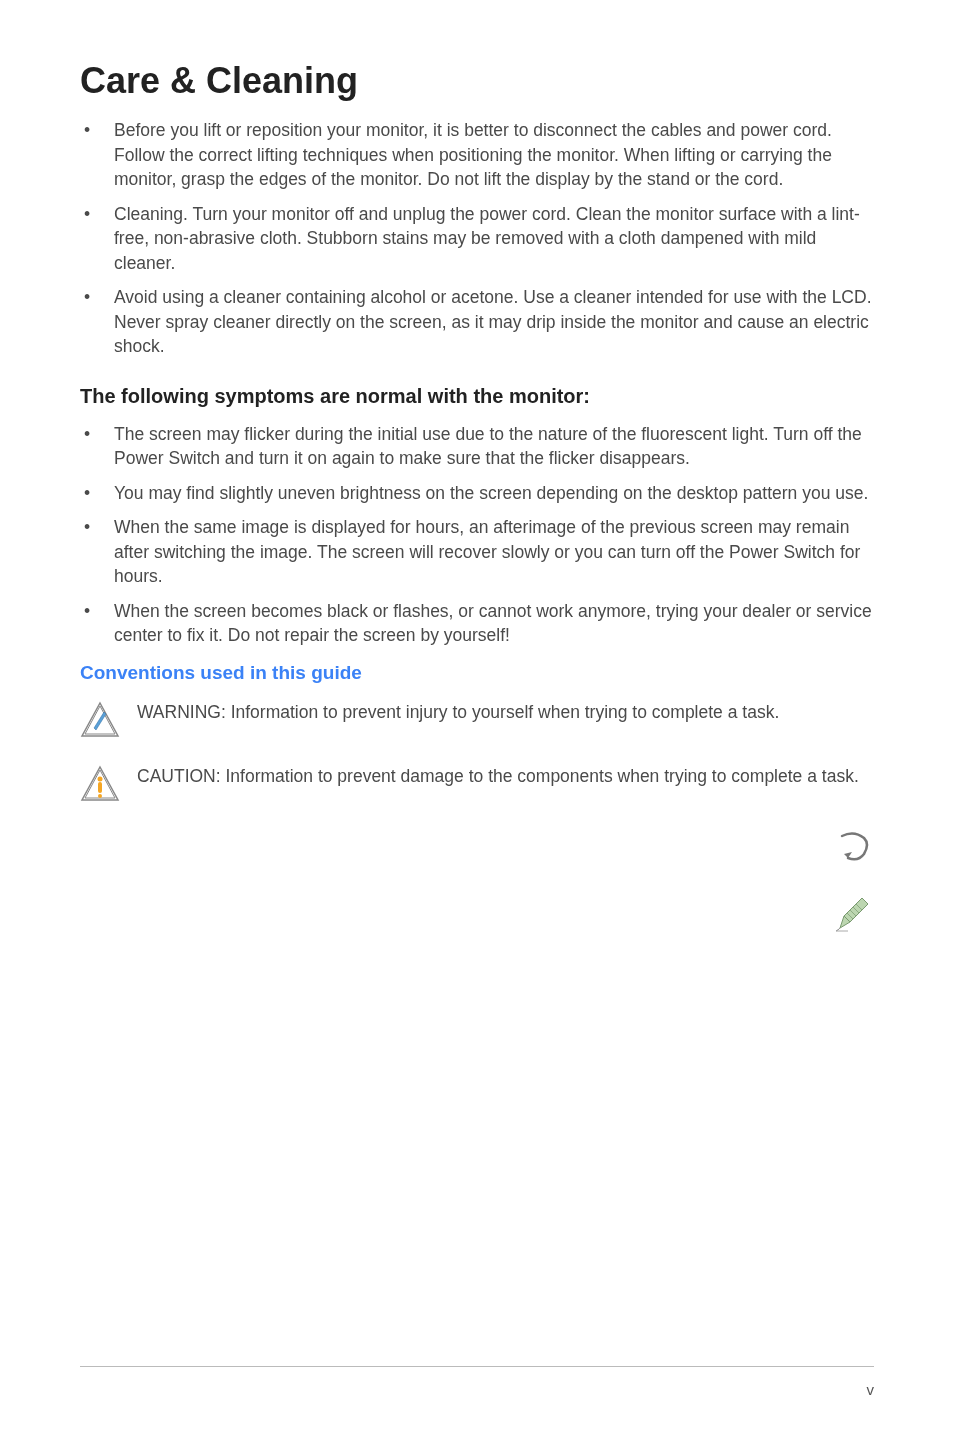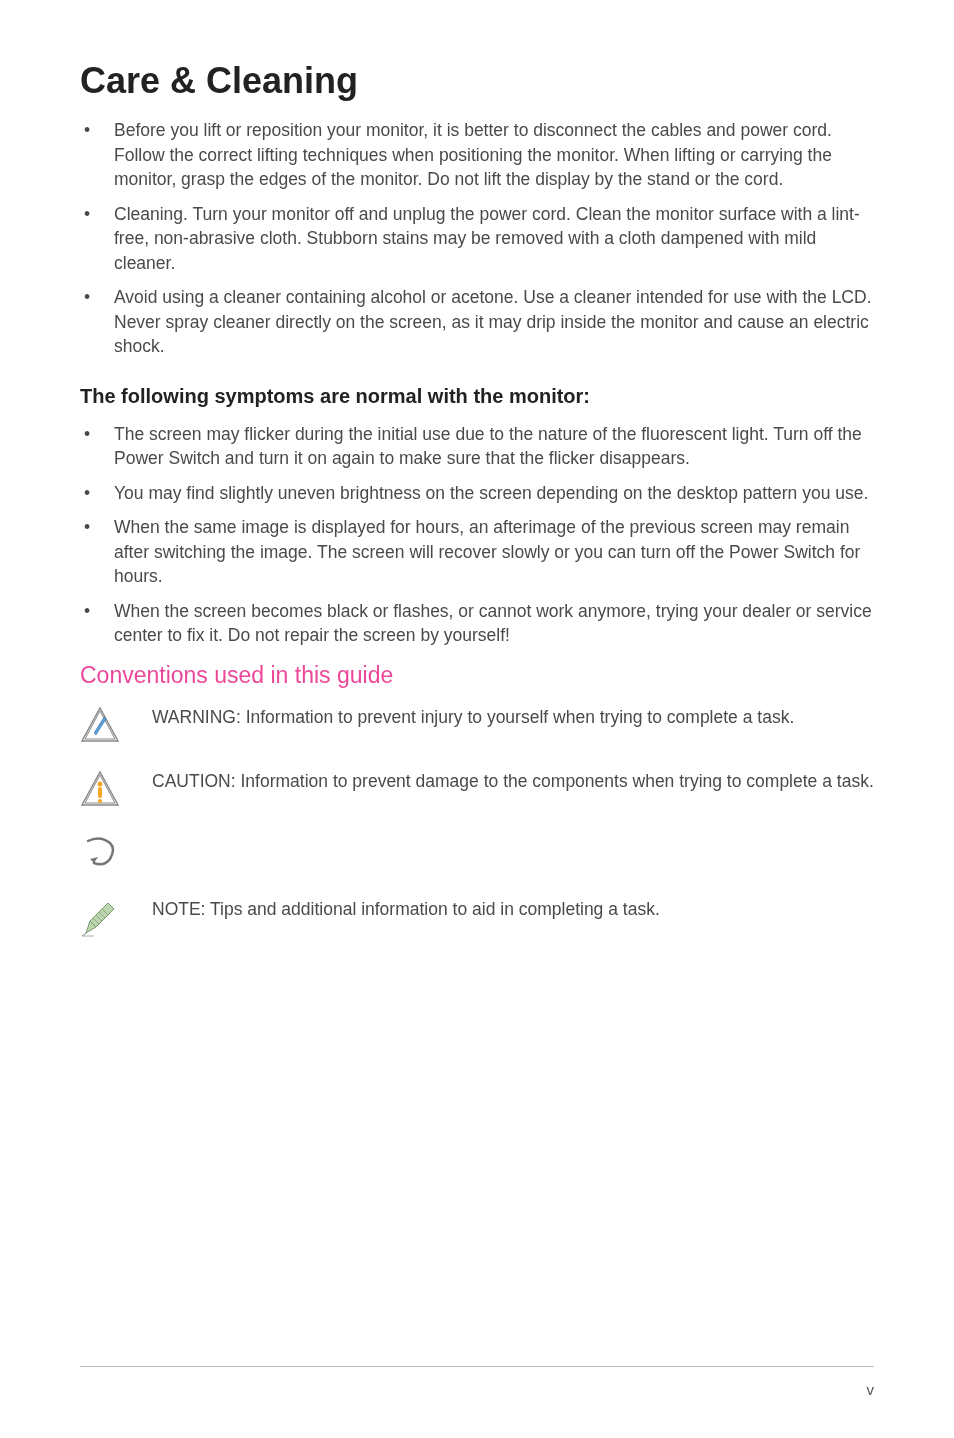--- a/index.html
+++ b/index.html
@@ -19,23 +19,23 @@
     margin-bottom: 16px;
   }
   h2 {
     font-size: 20px;
     font-weight: 700;
     color: #222;
     margin-top: 26px;
     margin-bottom: 14px;
   }
   h3 {
-    font-size: 23px;
-    font-weight: 400;
-    color: #ec4899;
+    font-size: 19px;
+    font-weight: 700;
+    color: #3b82f6;
     margin-top: 14px;
     margin-bottom: 16px;
   }
   ul.bullets {
     list-style: none;
     padding: 0;
     margin: 0;
   }
   ul.bullets li {
     display: flex;
@@ -49,22 +49,23 @@
     flex-shrink: 0;
     text-align: left;
     padding-left: 4px;
   }
   ul.bullets li .txt {
     flex: 1;
   }
   .conv-row {
     display: flex;
     align-items: flex-start;
-    gap: 32px;
+    gap: 17px;
     margin-bottom: 24px;
+    justify-content: flex-end;
   }
   .conv-icon {
     width: 40px;
     height: 40px;
     flex-shrink: 0;
   }
   .conv-text {
     flex: 1;
     font-size: 17.5px;
     line-height: 1.4;
@@ -165,18 +166,17 @@
       <path d="M6 36 L10 24 L28 6 L34 12 L16 30 Z" fill="#bcd6b0" stroke="#7a9a70" stroke-width="1"></path>
       <line x1="10" y1="24" x2="16" y2="30" stroke="#7a9a70" stroke-width="1"></line>
       <line x1="13" y1="21" x2="19" y2="27" stroke="#7a9a70" stroke-width="0.7"></line>
       <line x1="16" y1="18" x2="22" y2="24" stroke="#7a9a70" stroke-width="0.7"></line>
       <line x1="19" y1="15" x2="25" y2="21" stroke="#7a9a70" stroke-width="0.7"></line>
       <line x1="22" y1="12" x2="28" y2="18" stroke="#7a9a70" stroke-width="0.7"></line>
       <path d="M6 36 L4 38 L2 39 L5 37 Z" fill="#999" stroke="#777" stroke-width="0.5"></path>
       <line x1="2" y1="39" x2="14" y2="39" stroke="#aaa" stroke-width="1"></line>
     </svg>
   </span>
-  <div class="conv-text">NOTE: Tips and additional information to aid in completing a task.</div>
 </div>
 
 <div class="footer">
   <span>v</span>
 </div>
 
 </body></html>

